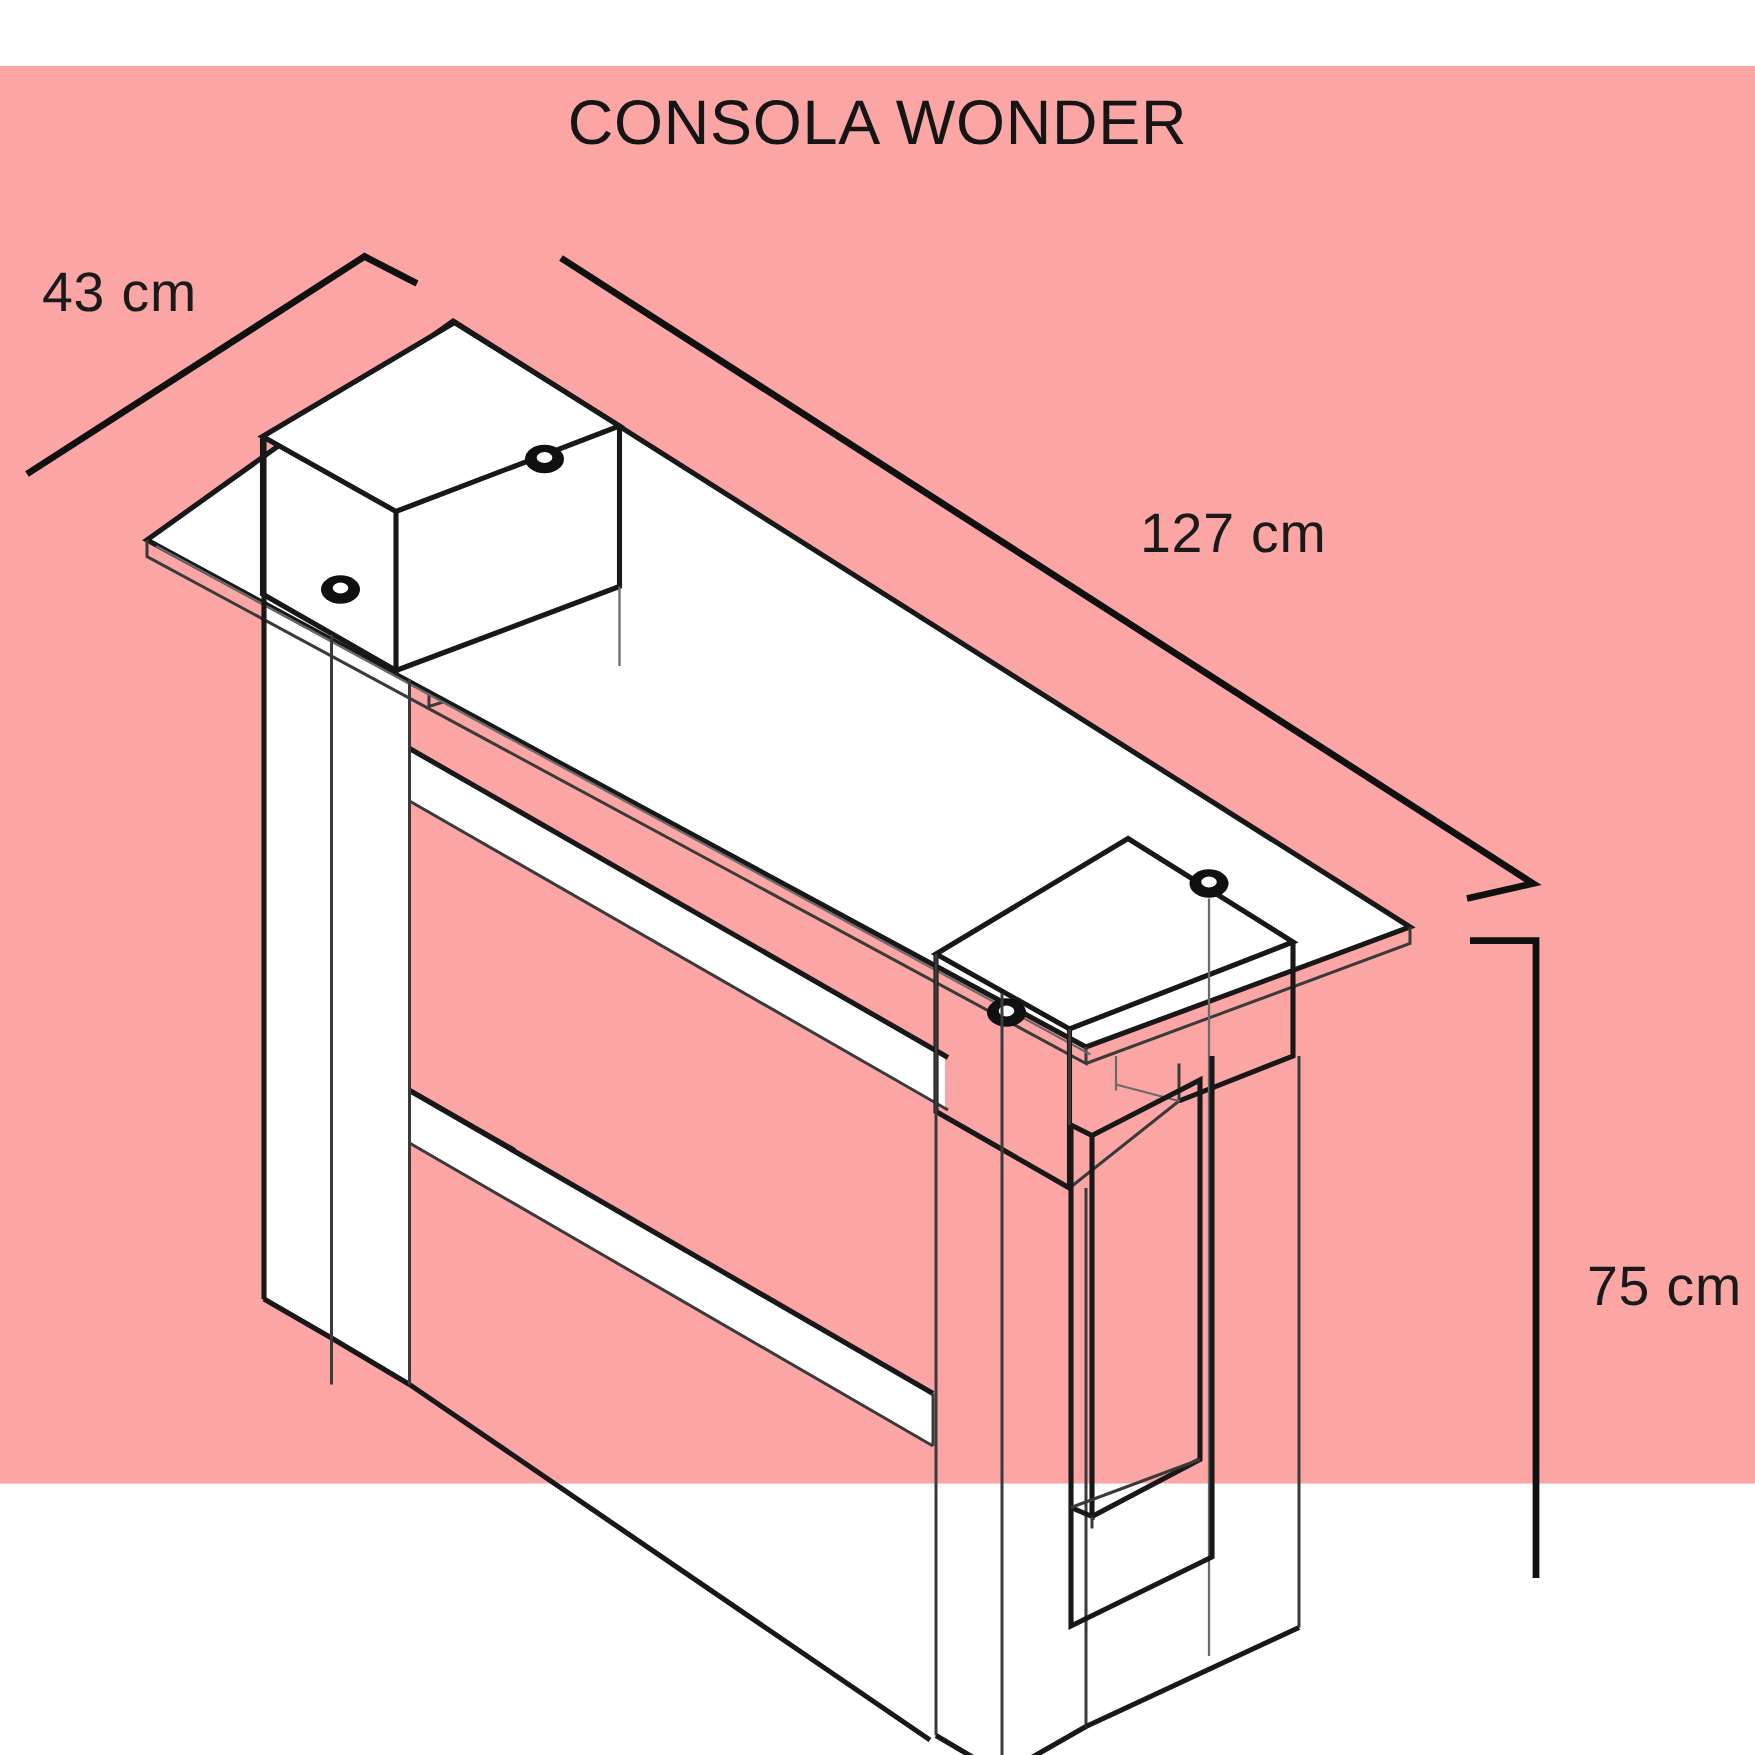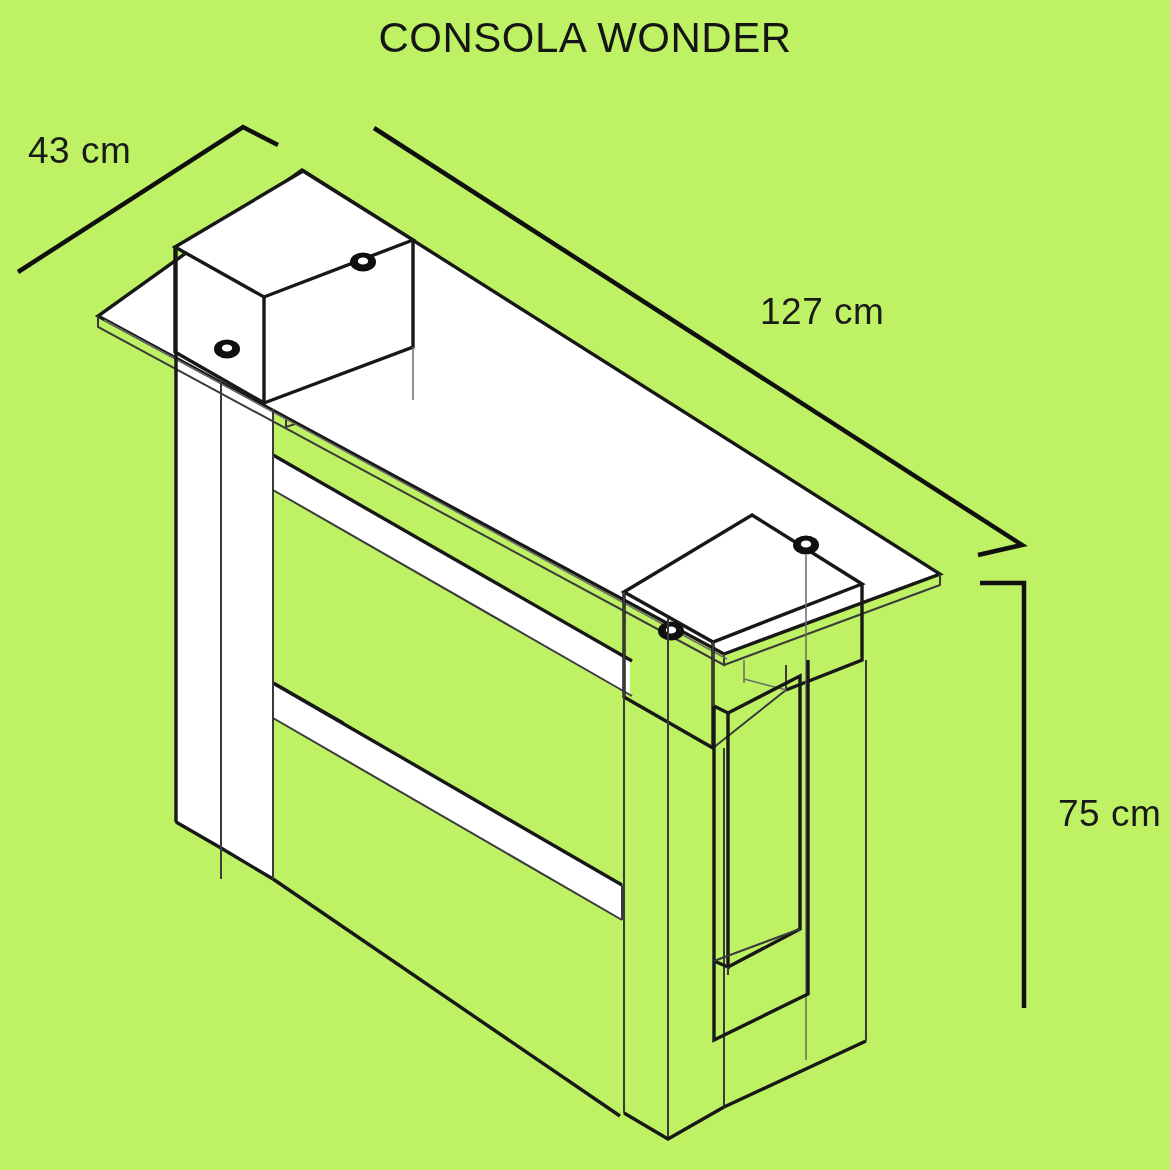--- a/index.html
+++ b/index.html
@@ -10,22 +10,23 @@
   body {
     width: 1170px;
     height: 1170px;
     font-family: "Liberation Sans", sans-serif;
     overflow: hidden;
     position: relative;
   }
   #drawing-root {
     position: relative;
     width: 1170px;
-    height: 1170px;
-    background: #bef264;
+    height: 945px;
+    background: #fca5a5;
+    margin-top: 44px;
   }
   svg#technical-drawing {
     display: block;
     width: 1170px;
     height: 1170px;
   }
   .dim-text {
     font-family: "Liberation Sans", sans-serif;
     font-size: 37px;
     fill: #1a1a1a;

